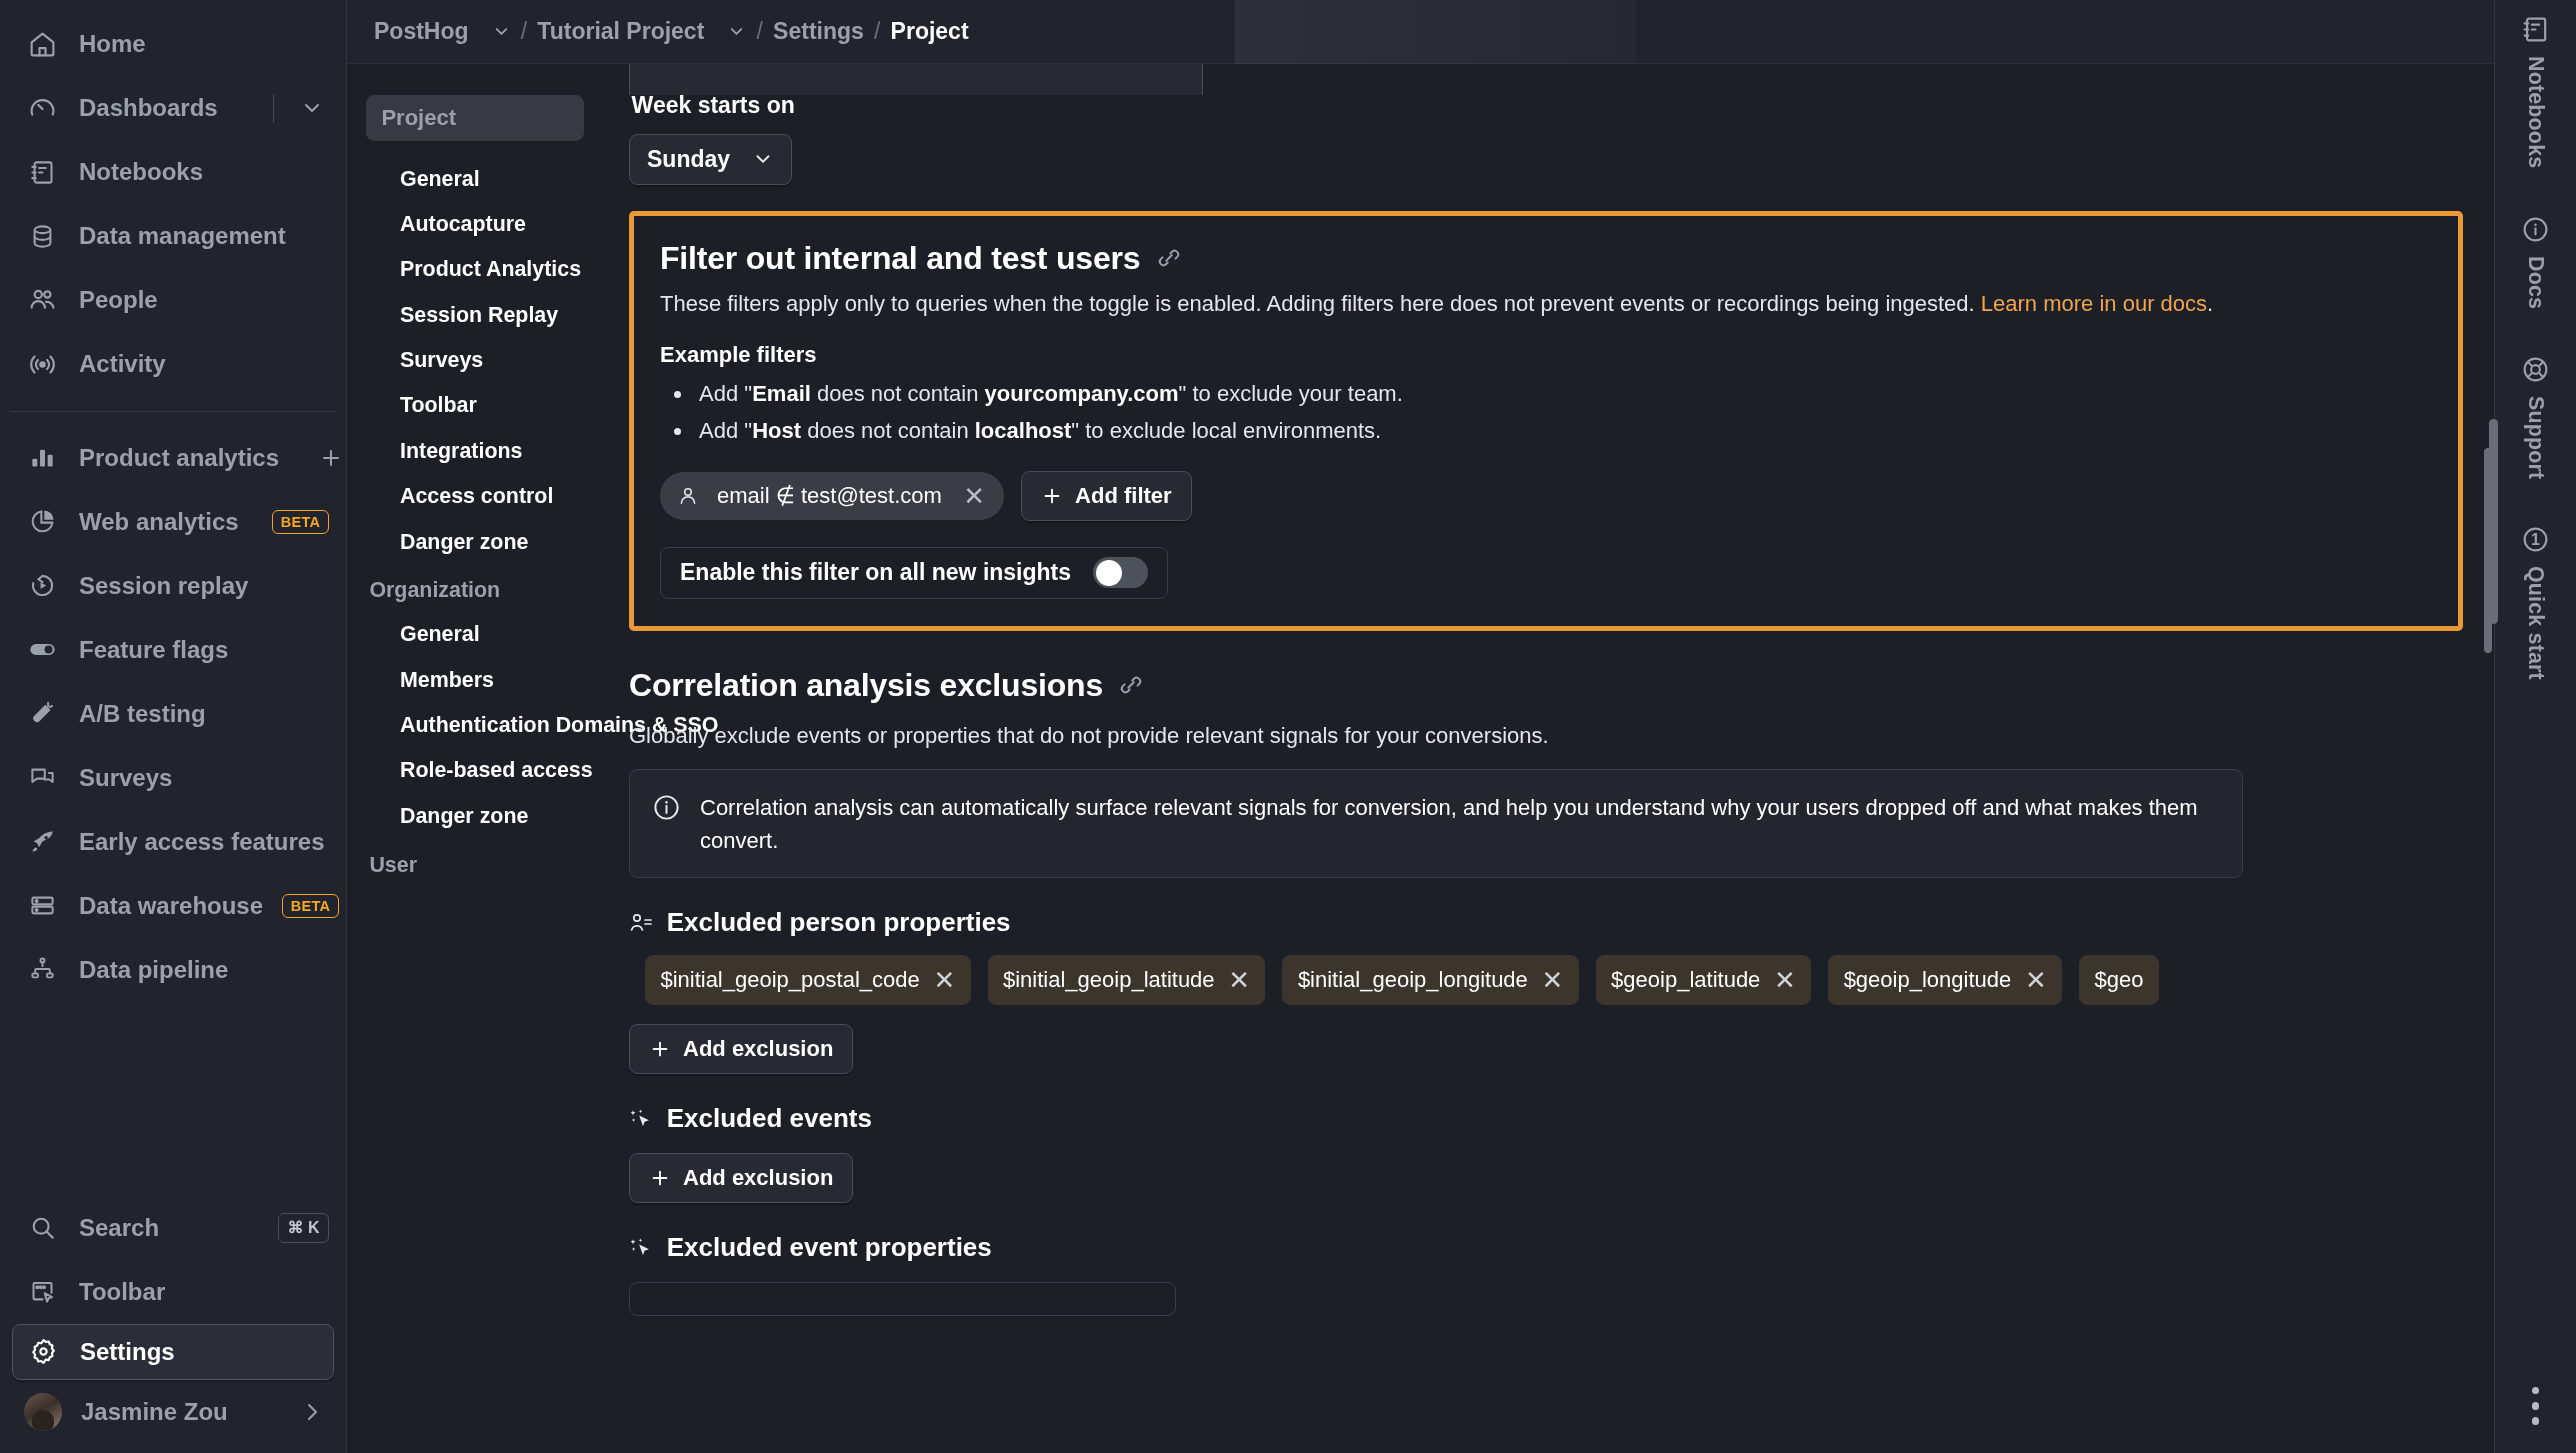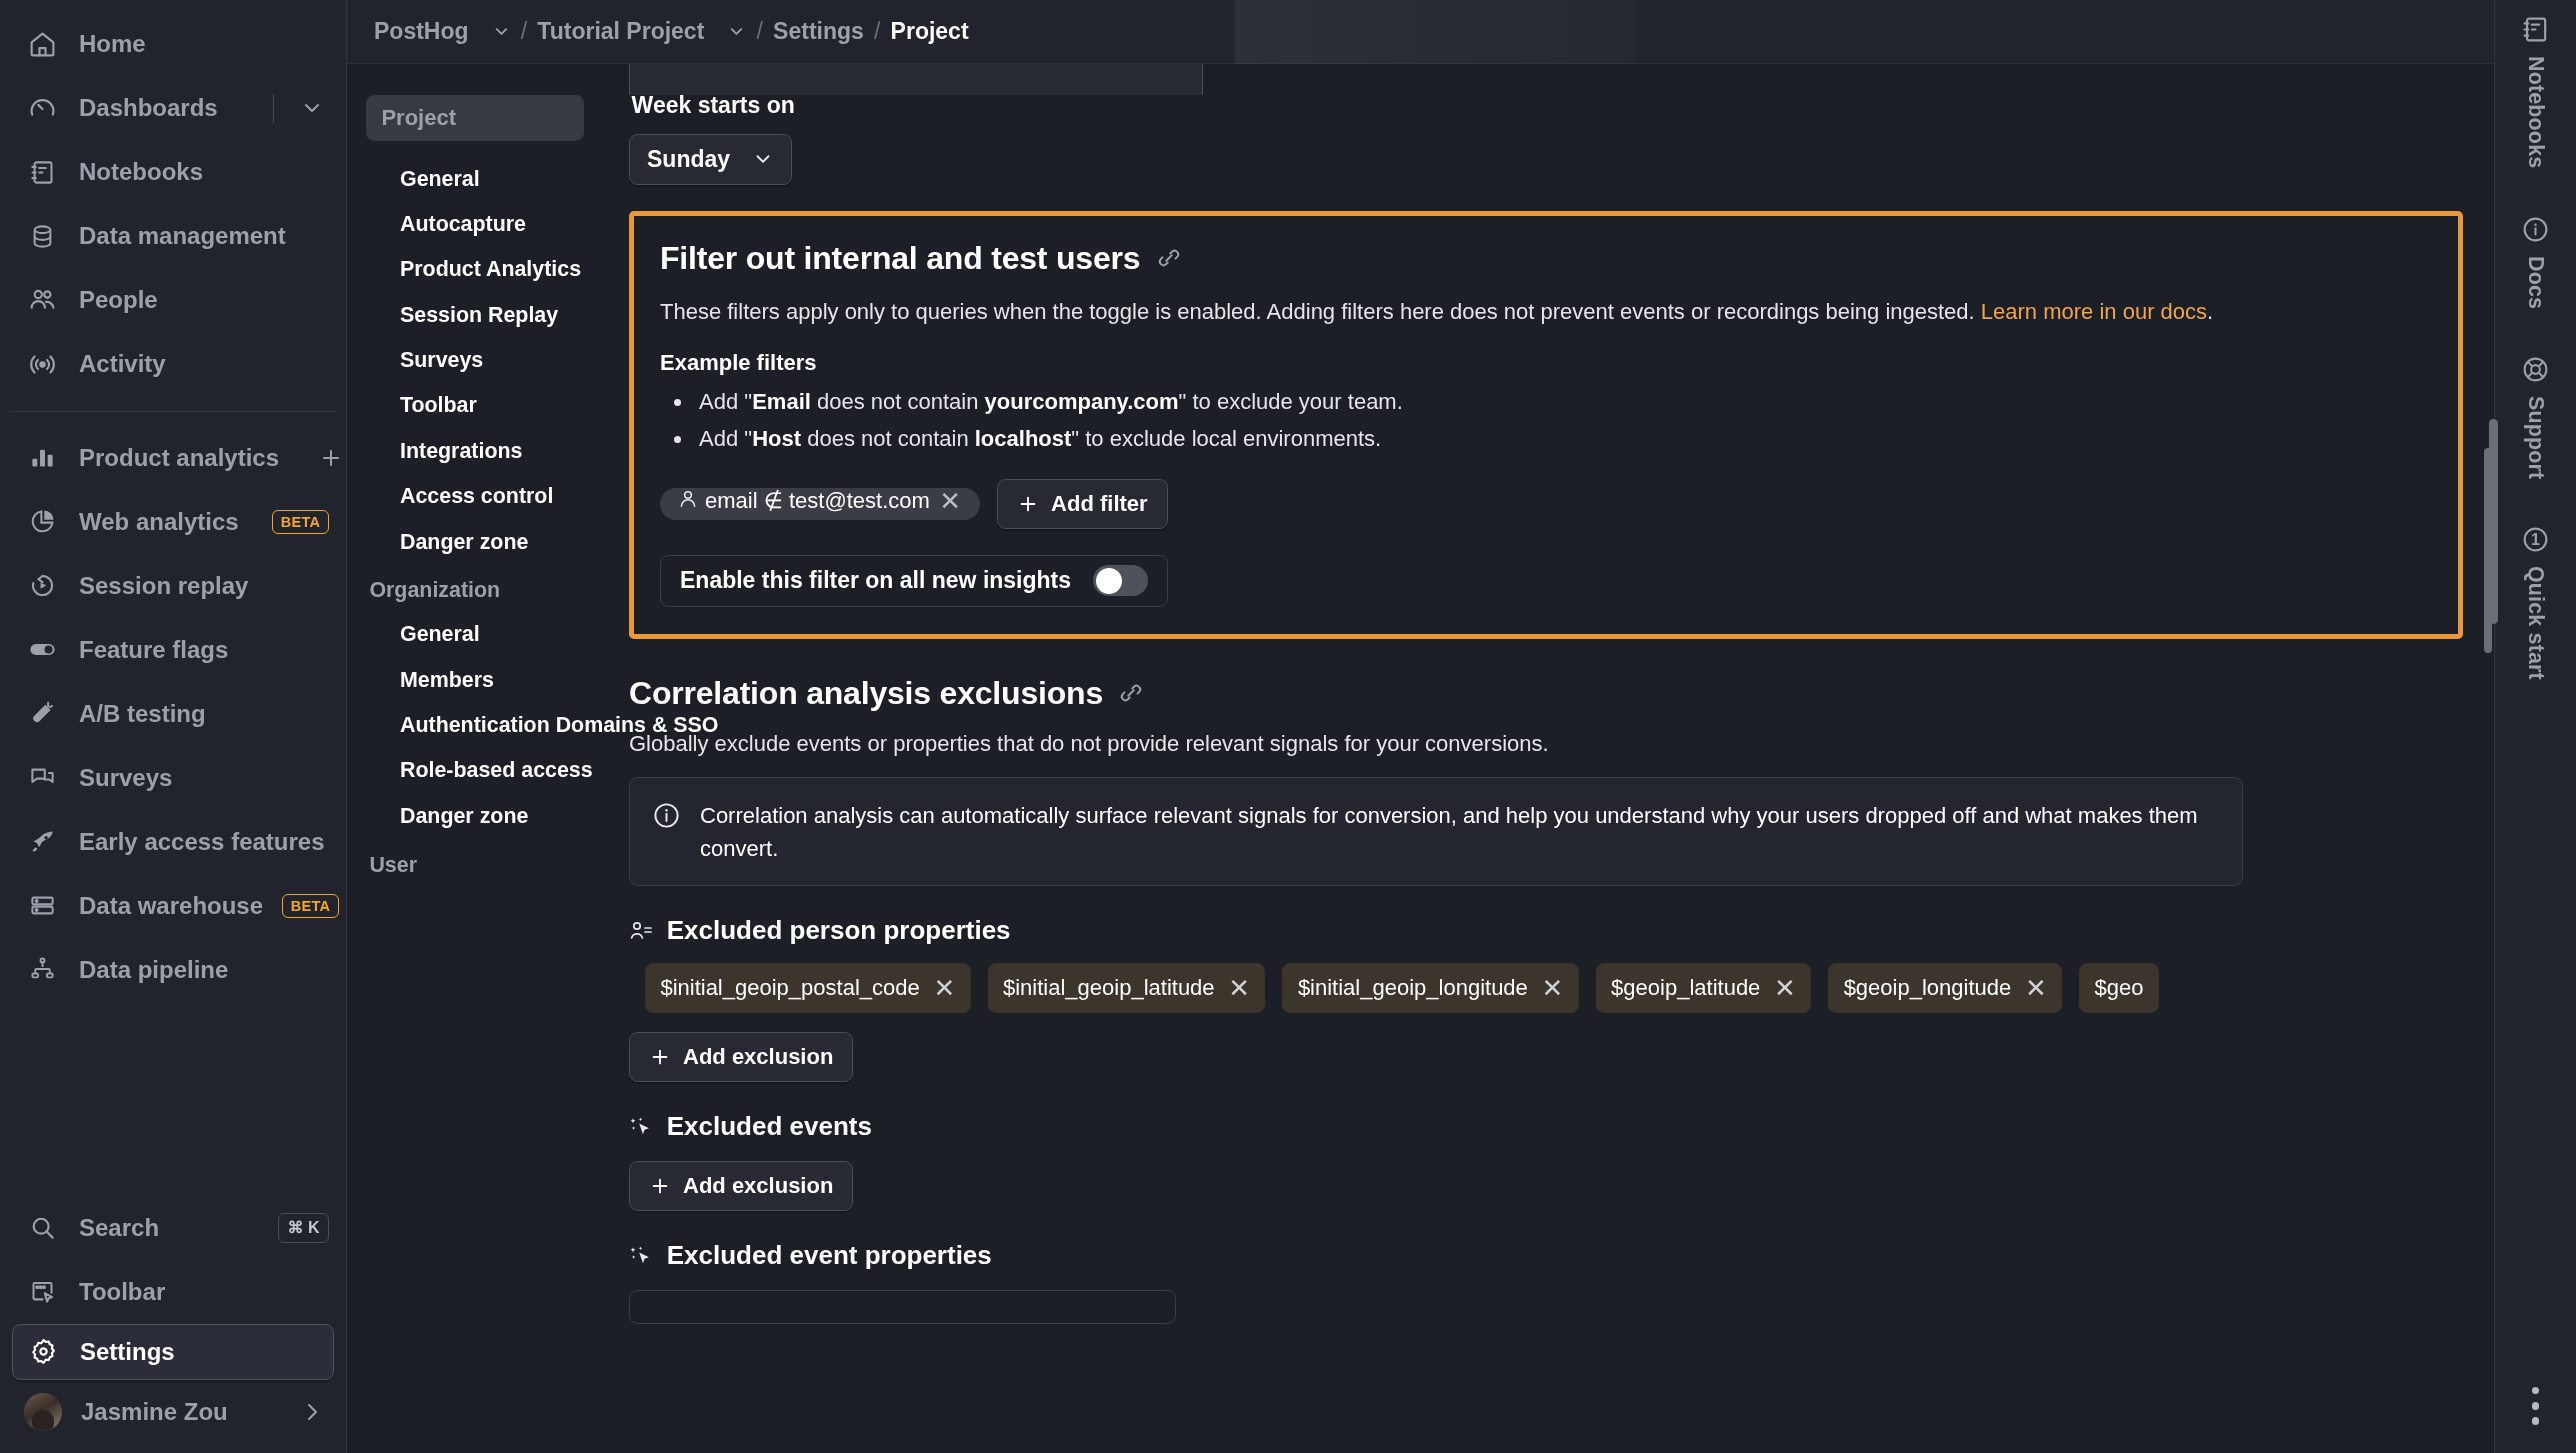--- a/index.html
+++ b/index.html
@@ -151,32 +151,32 @@
     border: 5.1px solid #eb9836;
     border-radius: 5.1px;
     background: #1d1f27;
     padding: 24px 26px 27px 26px;
   }
   .sec-title {
     display:flex; align-items:center; gap:15.4px;
     color:#fff; font-size:32px; font-weight:700;
     letter-spacing:-0.2px;
   }
-  .sec-desc { color:#e4e6ea; font-size:22px; line-height:1.45; margin-top:19px; max-width:1572px;}
+  .sec-desc { color:#e4e6ea; font-size:22px; line-height:1.45; margin-top:11px; max-width:1572px;}
   .link-a { color:#f0a44c; text-decoration:none; cursor:pointer;}
   .ex-title { color:#fff; font-size:22px; font-weight:700; margin-top:22px; }
   .ex-list { margin: 8.5px 0 0 34px; color:#e4e6ea; font-size:22px; line-height:1.65; }
   .ex-list li { padding-left: 5.1px; }
   .ex-list b { color:#fff; font-weight:700; }
 
   .filter-row { display:flex; align-items:center; gap:17px; margin-top:22px; }
   .chip-filter {
-    display:flex; align-items:flex-start; gap:6px;
+    display:flex; align-items:center; gap:18px;
     background:#3a3d46; border-radius:26px;
-    height: 32px; padding: 0 19px 0 17px;
+    height: 48px; padding: 0 19px 0 17px;
     color:#fff; font-size:22px; font-weight:500;
     cursor:pointer;
   }
   .chip-filter .x { color:#b9bcc3; font-size:26px; line-height:1; margin-left:3.4px; }
   .btn-outline {
     display:inline-flex; align-items:center; gap:12px;
     border:0.9px solid #4a4e58; border-radius:8.5px;
     background:#272a33; color:#fff;
     height:50px; padding: 0 19px;
     font-size:22px; font-weight:700; cursor:pointer;

